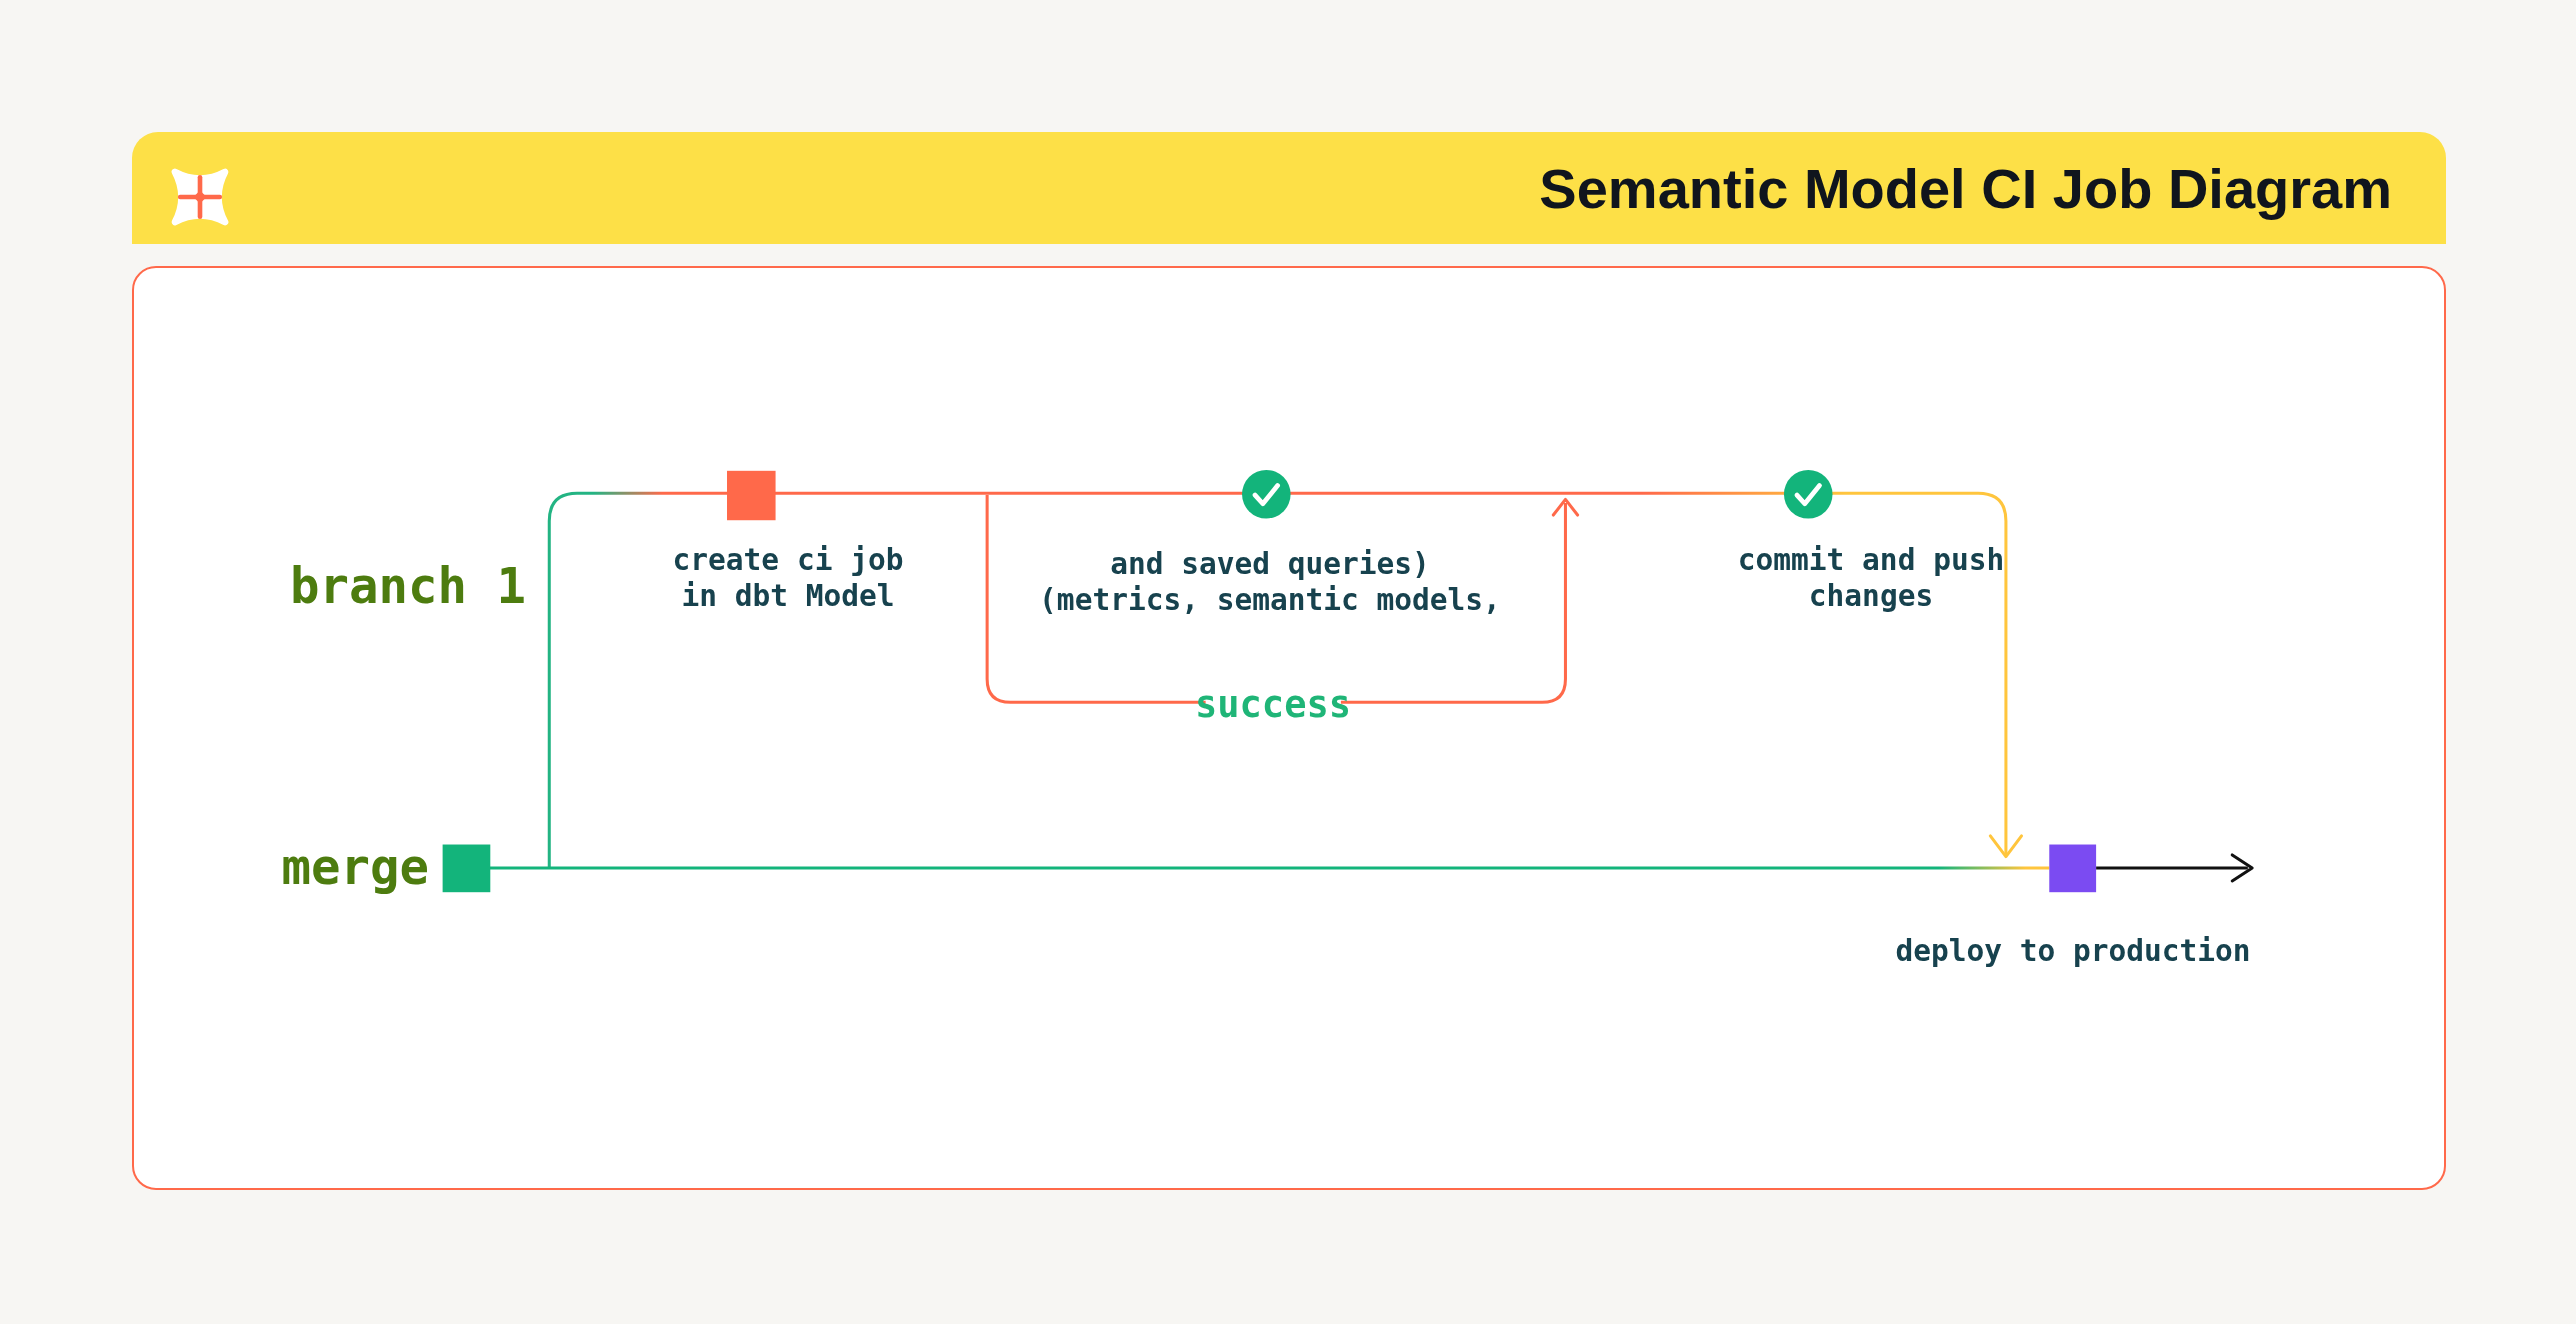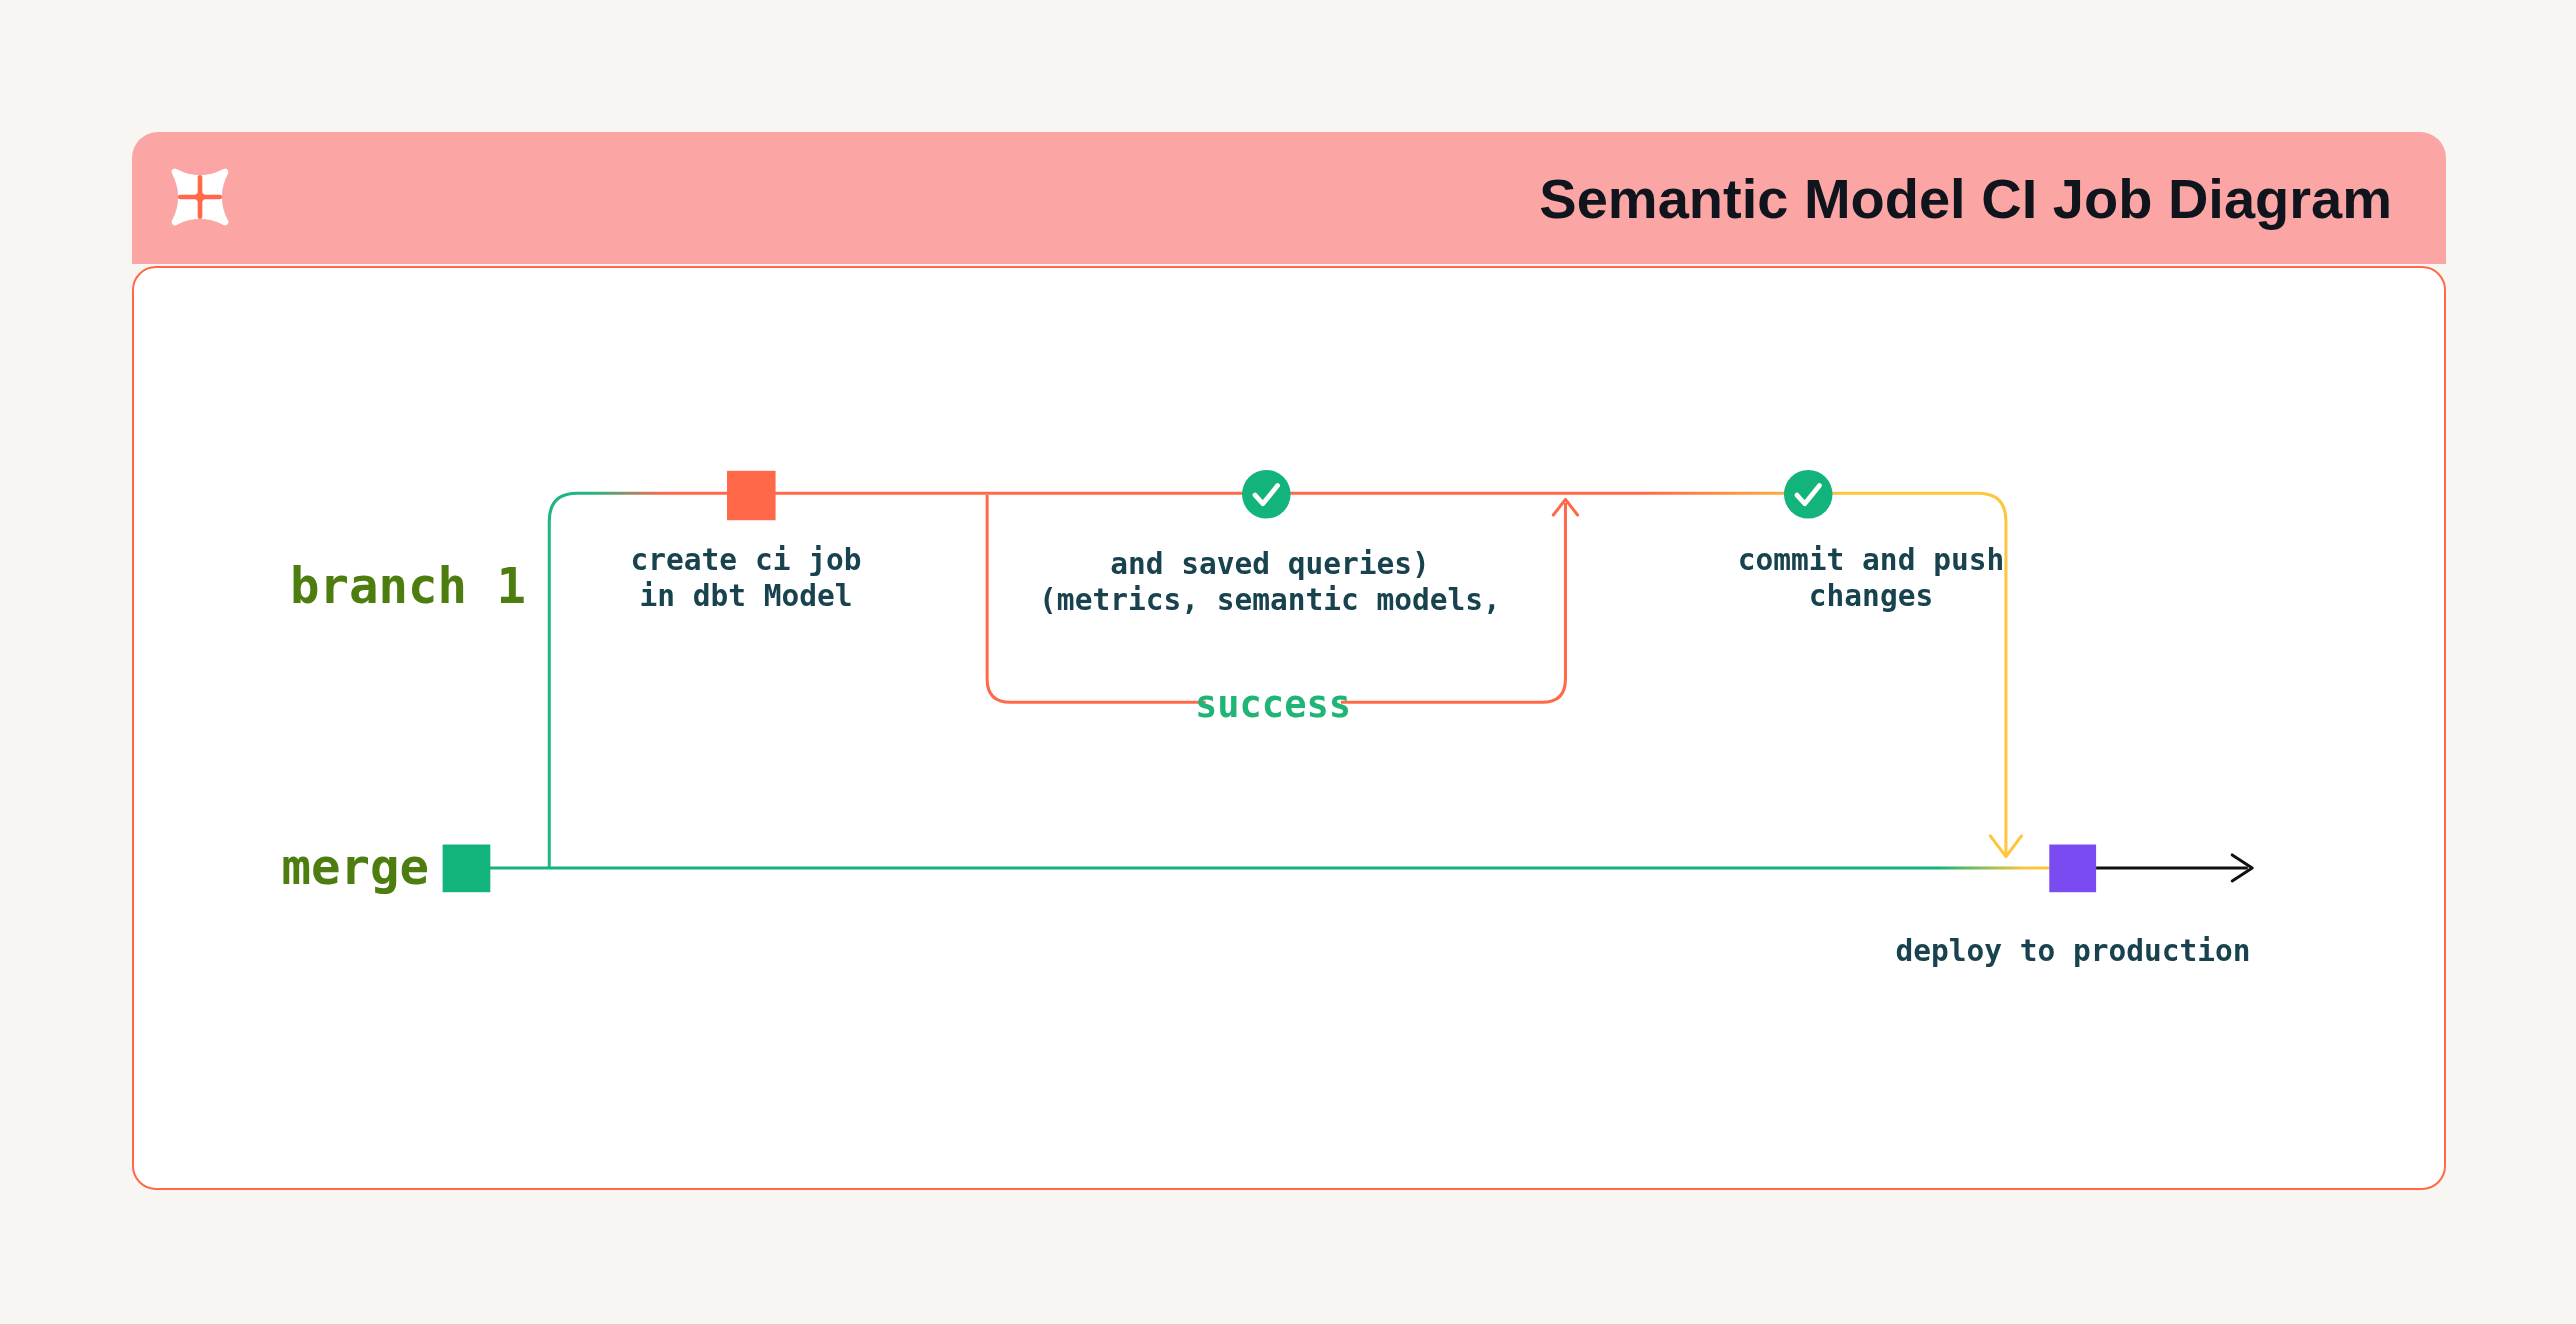--- a/index.html
+++ b/index.html
@@ -2,22 +2,22 @@
 <html style="font-size:14px"><head>
 <meta charset="utf-8">
 <style>
   html,body{margin:0;padding:0}
   body{
     width:2576px;height:1324px;position:relative;overflow:hidden;
     background:#F7F6F3;
     font-family:"DejaVu Sans Mono",monospace;
   }
   .card-header{
-    position:absolute;left:132px;top:132px;width:2314px;height:132px;
-    background:#fca5a5;border-radius:26px 26px 0 0;
+    position:absolute;left:132px;top:132px;width:2314px;height:112px;
+    background:#fde047;border-radius:26px 26px 0 0;
   }
   .card-body{
     position:absolute;left:132px;top:266px;width:2314px;height:924px;
     background:#FFFFFF;border:2.6px solid #FF694A;border-radius:24px;
     box-sizing:border-box;
   }
   .logo{position:absolute;left:35px;top:32px;width:66px;height:66px}
   .title{
     position:absolute;right:54px;top:50%;transform:translateY(-50%);
     font-family:"Liberation Sans",sans-serif;font-weight:700;
@@ -28,21 +28,21 @@
     position:absolute;font-weight:700;font-size:49px;color:#4d7c0f;
     white-space:nowrap;line-height:56px;
   }
   .lane-label.branch{right:2050px;top:559px}
   .lane-label.main{right:2147px;top:840px}
   .node-text{
     position:absolute;transform:translateX(-50%);text-align:center;
     font-weight:700;font-size:29.5px;line-height:36px;color:#17424E;
     white-space:nowrap;
   }
-  .node-create{left:746px;top:542px}
+  .node-create{left:788px;top:542px}
   .node-build{left:1270px;top:546px}
   .node-commit{left:1871px;top:542px}
   .node-merge{left:2073px;top:931px;line-height:40px}
   .success-label{
     position:absolute;left:1273px;top:687px;transform:translateX(-50%);
     font-weight:700;font-size:37px;color:#1FB577;white-space:nowrap;
     line-height:36px;
   }
 </style>
 </head>

